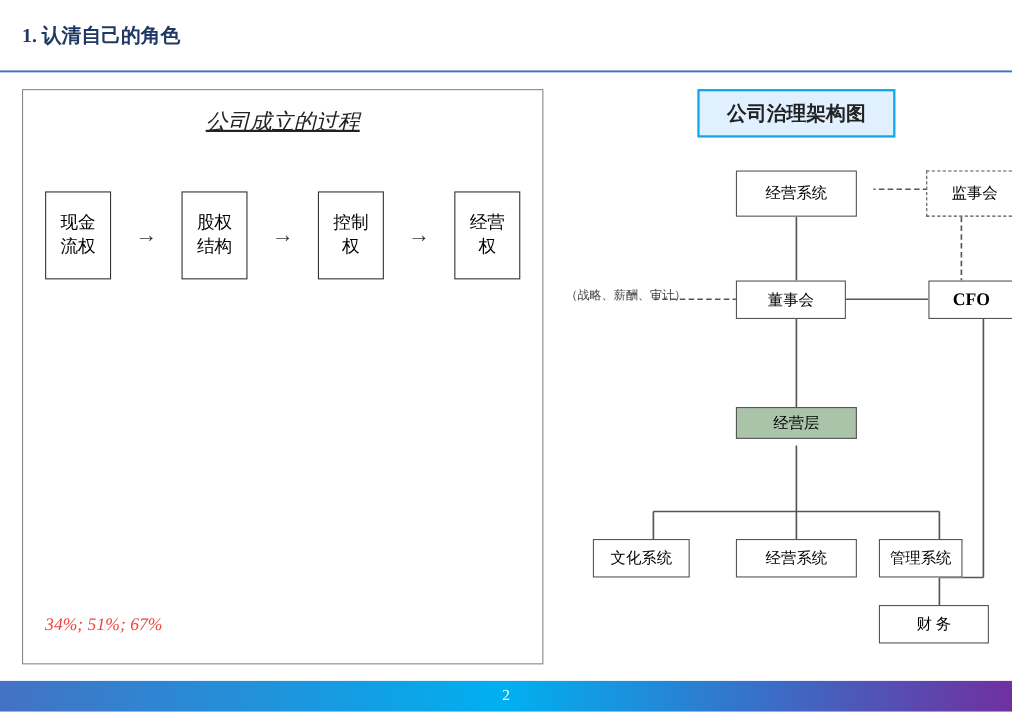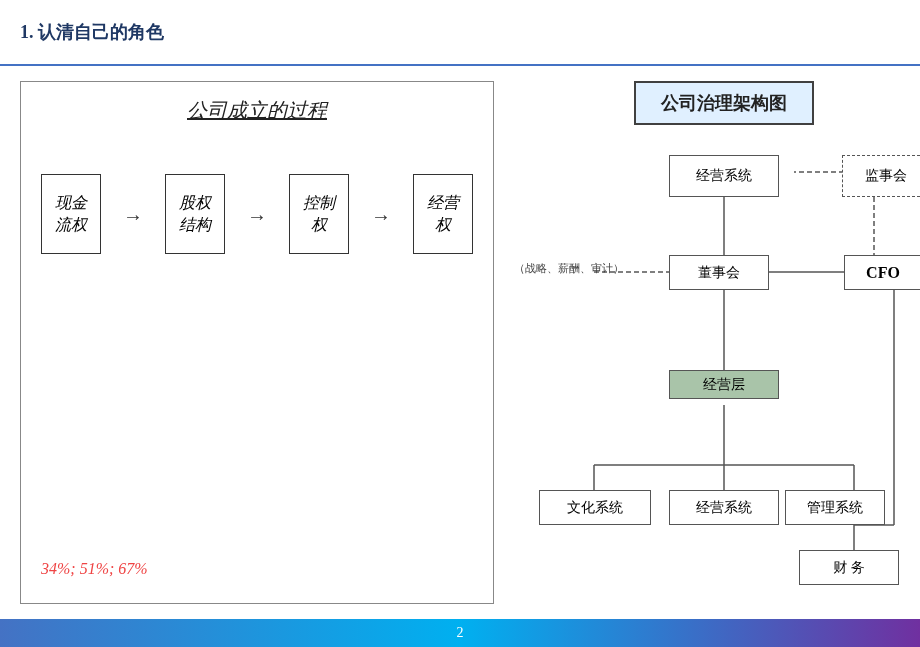--- a/index.html
+++ b/index.html
@@ -48,21 +48,20 @@
       text-align: center;
     }
     .flow-container {
       display: flex;
       flex-direction: row;
       align-items: center;
       justify-content: center;
       gap: 22px;
       margin-top: 20px;
       margin-bottom: 30px;
-      font-style: italic;
     }
     .flow-box {
       border: 1px solid #333;
       width: 60px;
       height: 80px;
       display: flex;
       align-items: center;
       justify-content: center;
       font-size: 16px;
       text-align: center;
@@ -83,21 +82,21 @@
     
     .right-panel {
       flex: 1;
       display: flex;
       flex-direction: column;
       align-items: center;
       position: relative;
     }
     .right-title-box {
       background: #e0f0ff;
-      border: 2px solid #404040;
+      border: 2px solid #0ea5e9;
       padding: 8px 25px;
       font-size: 18px;
       font-weight: bold;
       color: #222;
       margin-bottom: 15px;
     }
     
     .org-chart {
       position: relative;
       width: 420px;
@@ -211,25 +210,25 @@
 
       <div class="note-text" style="left:0px; top:116px; font-size:11px; color:#444;">（战略、薪酬、审计）</div>
 
       <div class="org-box" style="left:155px; top:110px; width:100px; height:35px;">董事会</div>
 
 
       <div class="org-box" style="left:330px; top:110px; width:78px; height:35px; font-size:16px; font-weight:bold;">CFO</div>
 
       <div class="org-box filled" style="left:155px; top:225px; width:110px; height:29px;">经营层</div>
 
-      <div class="org-box" style="left:25px; top:345px; width:112px; height:35px;">文化系统</div>
+      <div class="org-box" style="left:25px; top:345px; width:88px; height:35px;">文化系统</div>
 
       <div class="org-box" style="left:155px; top:345px; width:110px; height:35px;">经营系统</div>
 
-      <div class="org-box" style="left:271px; top:345px; width:100px; height:35px;">管理系统</div>
+      <div class="org-box" style="left:285px; top:345px; width:76px; height:35px;">管理系统</div>
 
       <div class="org-box" style="left:285px; top:405px; width:100px; height:35px;">财 务</div>
     </div>
   </div>
 </div>
 
 <div class="page-footer">
   <span>2</span>
 </div>
 

